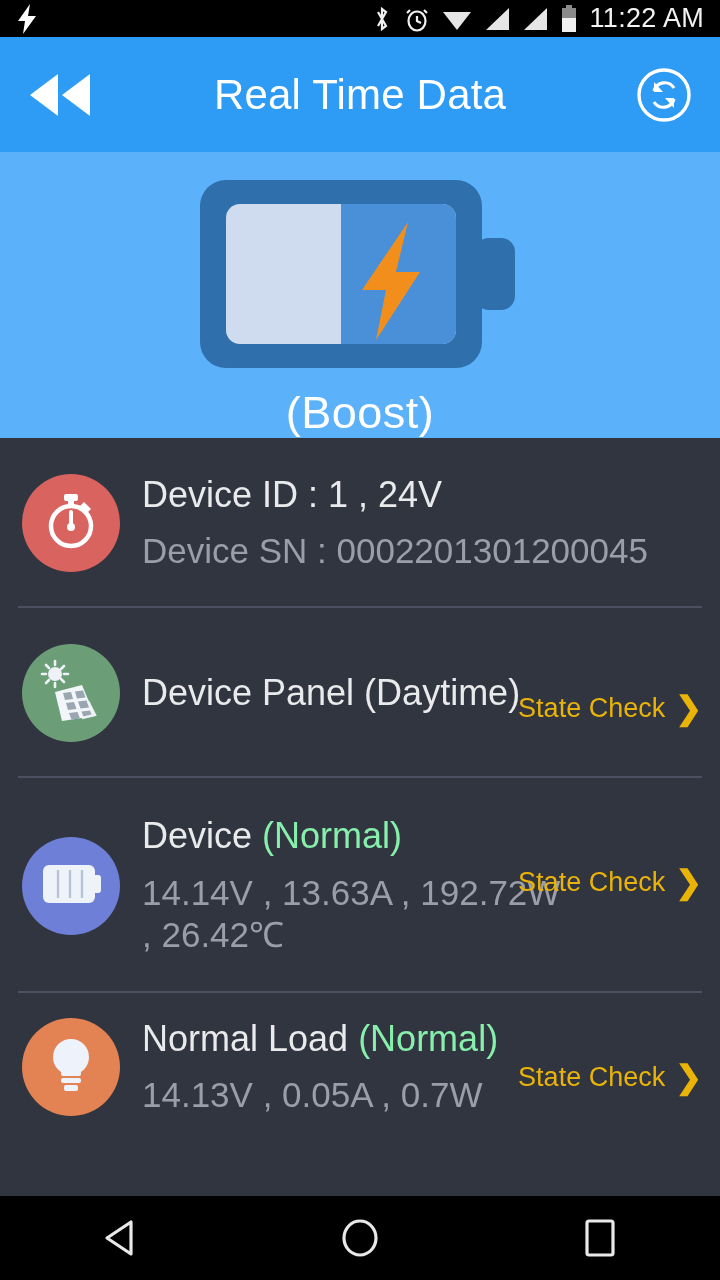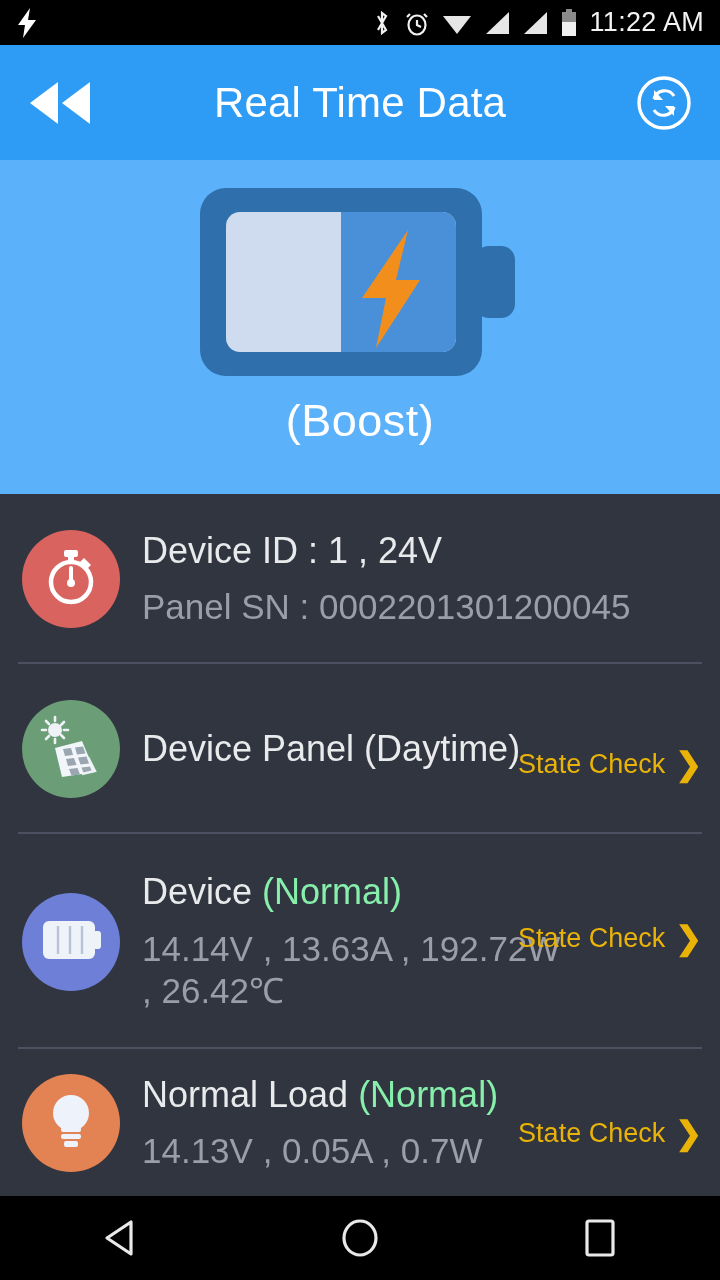--- a/index.html
+++ b/index.html
@@ -6,21 +6,21 @@
   html, body {
     width:720px; height:1280px;
     background:#000;
     font-family:"Liberation Sans", sans-serif;
     overflow:hidden;
   }
   #screen { position:relative; width:720px; height:1280px; background:#31353f; }
 
   
   .statusbar {
-    height:45px; background:#000; display:flex; align-items:center;
+    height:37px; background:#000; display:flex; align-items:center;
     padding:0 16px; color:#e8e8e8;
   }
   .sb-left { display:flex; align-items:center; gap:10px; }
   .sb-right { margin-left:auto; display:flex; align-items:center; gap:12px; }
   .sb-time { font-size:27px; letter-spacing:.3px; color:#f2f2f2; }
   .bolt-glyph { font-size:25px; line-height:1; color:#fff; }
   .ic { display:block; }
 
   
   .appbar {
@@ -30,21 +30,21 @@
   .appbar-title {
     position:absolute; left:0; right:0; text-align:center;
     font-size:42px; color:#fff; font-weight:400; letter-spacing:.2px;
     pointer-events:none;
   }
   .rewind { position:relative; z-index:2; width:72px; height:56px; display:flex; align-items:center; }
   .refresh { position:relative; z-index:2; margin-left:auto; width:60px; height:60px; }
 
   
   .hero {
-    height:334px; background:#5cb1fb;
+    height:286px; background:#5cb1fb;
     display:flex; flex-direction:column; align-items:center; justify-content:flex-start;
     padding-top:14px;
   }
   .hero-battery { width:360px; height:215px; }
   .hero-label { font-size:45px; color:#fff; margin-top:6px; letter-spacing:.5px; }
 
   
   .list { background:#31353f; }
   .row {
     position:relative; display:flex; align-items:center;
@@ -178,21 +178,21 @@
             <rect x="28" y="9" width="6" height="7" fill="#fff"></rect>
             <path d="M44 12 L51 19 L46 24 L39 17 Z" fill="#fff"></path>
             <circle cx="31" cy="36" r="20" fill="none" stroke="#fff" stroke-width="4.5"></circle>
             <path d="M31 22 L31 36" stroke="#fff" stroke-width="4" stroke-linecap="round"></path>
             <circle cx="31" cy="37" r="4" fill="#fff"></circle>
           </svg>
         </span>
       </div>
       <div class="row-body">
         <div class="row-title">Device ID : 1 , 24V</div>
-        <div class="row-sub">Panel SN : 0002201301200045</div>
+        <div class="row-sub">Device SN : 0002201301200045</div>
       </div>
       <div class="row-divider"></div>
     </div>
 
     <div class="row">
       <div class="badge" style="background:#6b9e77;">
         <span>
           <svg width="66" height="66" viewBox="0 0 66 66">
             <circle cx="17" cy="16" r="7" fill="#eef2f7"></circle>
             <g stroke="#eef2f7" stroke-width="2.6" stroke-linecap="round">

